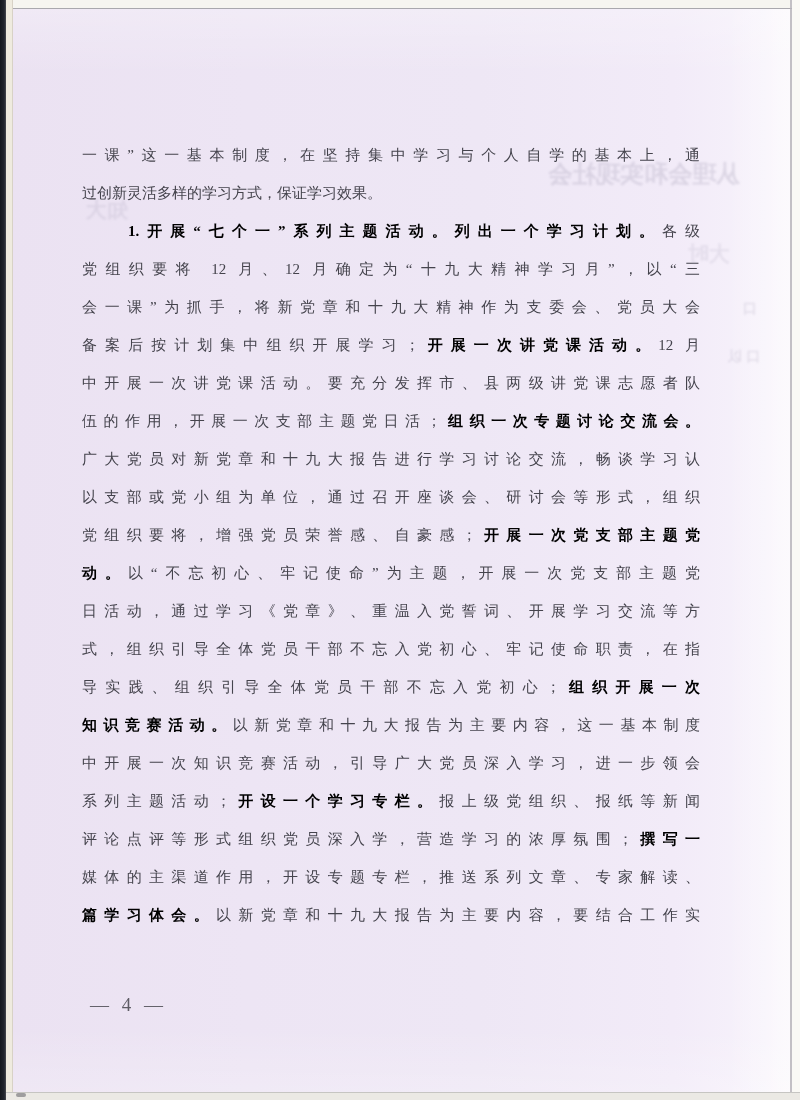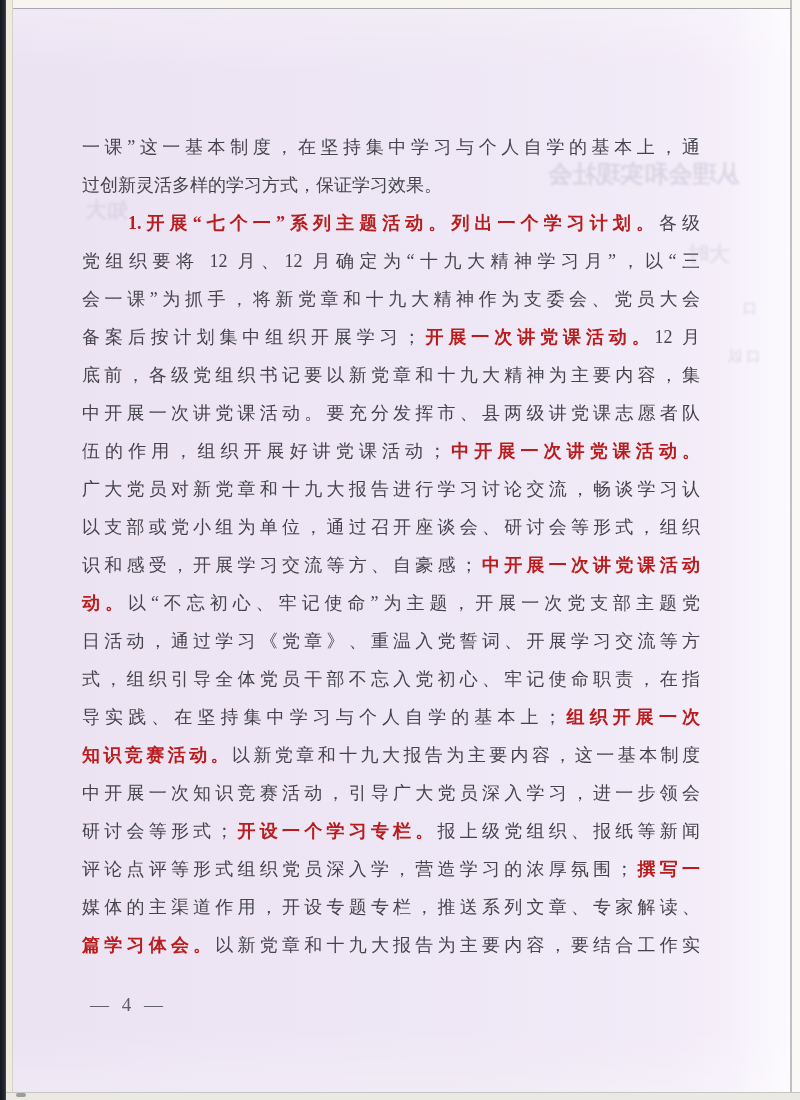--- a/index.html
+++ b/index.html
@@ -57,35 +57,35 @@
       linear-gradient(180deg,rgba(255,255,255,.25) 0%,rgba(255,255,255,0) 6%,rgba(255,255,255,0) 94%,rgba(255,255,255,.2) 100%),
       linear-gradient(90deg,rgba(255,255,255,0) 92%,rgba(255,255,255,.45) 99%);
     pointer-events:none;
   }
   
   .text-block{
     position:absolute;left:82px;top:128px;width:618px;
     color:#45444d;
   }
   .line{
-    height:38px;line-height:38px;
-    font-size:18px;
+    height:38px;line-height:54px;
+    font-size:15px;
     text-align:justify;
     text-justify:inter-ideograph;
     white-space:nowrap;
     letter-spacing:0;
   }
   .line.just{
     white-space:normal;
     text-align-last:justify;
   }
   .line.indent{padding-left:46px;}
   .line .bold{
     font-weight:700;
-    color:#b91c1c;
+    color:#000000;
   }
   
   .page-num{
     position:absolute;left:90px;top:994px;
     font-size:19px;letter-spacing:4px;color:#5e5c65;
   }
   
   .ghost{
     position:absolute;
     transform:scaleX(-1);
@@ -111,33 +111,32 @@
     <div class="paper-sheen"></div>
   </div>
 
   <div class="text-block">
       <div class="line just"><span>一课”这一基本制度，在坚持集中学习与个人自学的基本上，通</span></div>
       <div class="line"><span>过创新灵活多样的学习方式，保证学习效果。</span></div>
       <div class="line just indent"><span class="bold">1.开展“七个一”系列主题活动。列出一个学习计划。</span><span>各级</span></div>
       <div class="line just"><span>党组织要将 12 月、12 月确定为“十九大精神学习月”，以“三</span></div>
       <div class="line just"><span>会一课”为抓手，将新党章和十九大精神作为支委会、党员大会</span></div>
       <div class="line just"><span>备案后按计划集中组织开展学习；</span><span class="bold">开展一次讲党课活动。</span><span>12 月</span></div>
-      <div class="line just"><span>底前，各级党组织书记要以新党章和十九大精神为主要内容，集</span></div>
       <div class="line just"><span>中开展一次讲党课活动。要充分发挥市、县两级讲党课志愿者队</span></div>
-      <div class="line just"><span>伍的作用，组织开展好讲党课活动；</span><span class="bold">中开展一次讲党课活动。</span></div>
+      <div class="line just"><span>伍的作用，开展一次支部主题党日活；</span><span class="bold">组织一次专题讨论交流会。</span></div>
       <div class="line just"><span>广大党员对新党章和十九大报告进行学习讨论交流，畅谈学习认</span></div>
       <div class="line just"><span>以支部或党小组为单位，通过召开座谈会、研讨会等形式，组织</span></div>
-      <div class="line just"><span>识和感受，开展学习交流等方、自豪感；</span><span class="bold">中开展一次讲党课活动</span></div>
+      <div class="line just"><span>党组织要将，增强党员荣誉感、自豪感；</span><span class="bold">开展一次党支部主题党</span></div>
       <div class="line just"><span class="bold">动。</span><span>以“不忘初心、牢记使命”为主题，开展一次党支部主题党</span></div>
       <div class="line just"><span>日活动，通过学习《党章》、重温入党誓词、开展学习交流等方</span></div>
       <div class="line just"><span>式，组织引导全体党员干部不忘入党初心、牢记使命职责，在指</span></div>
-      <div class="line just"><span>导实践、在坚持集中学习与个人自学的基本上；</span><span class="bold">组织开展一次</span></div>
+      <div class="line just"><span>导实践、组织引导全体党员干部不忘入党初心；</span><span class="bold">组织开展一次</span></div>
       <div class="line just"><span class="bold">知识竞赛活动。</span><span>以新党章和十九大报告为主要内容，这一基本制度</span></div>
       <div class="line just"><span>中开展一次知识竞赛活动，引导广大党员深入学习，进一步领会</span></div>
-      <div class="line just"><span>研讨会等形式；</span><span class="bold">开设一个学习专栏。</span><span>报上级党组织、报纸等新闻</span></div>
+      <div class="line just"><span>系列主题活动；</span><span class="bold">开设一个学习专栏。</span><span>报上级党组织、报纸等新闻</span></div>
       <div class="line just"><span>评论点评等形式组织党员深入学，营造学习的浓厚氛围；</span><span class="bold">撰写一</span></div>
       <div class="line just"><span>媒体的主渠道作用，开设专题专栏，推送系列文章、专家解读、</span></div>
       <div class="line just"><span class="bold">篇学习体会。</span><span>以新党章和十九大报告为主要内容，要结合工作实</span></div>
     </div>
 
   <div class="page-num">— 4 —</div>
 <div class="ghost" style="left: 548px; top: 158px; font-size: 24px; opacity: 0.3;">从理会和实现社会</div>
     <div class="ghost" style="left: 86px; top: 196px; font-size: 21px; opacity: 0.22;">知大</div>
     <div class="ghost" style="left: 688px; top: 240px; font-size: 21px; opacity: 0.2;">大时</div>
     <div class="ghost" style="left: 742px; top: 300px; font-size: 14px; opacity: 0.25;">口</div>

